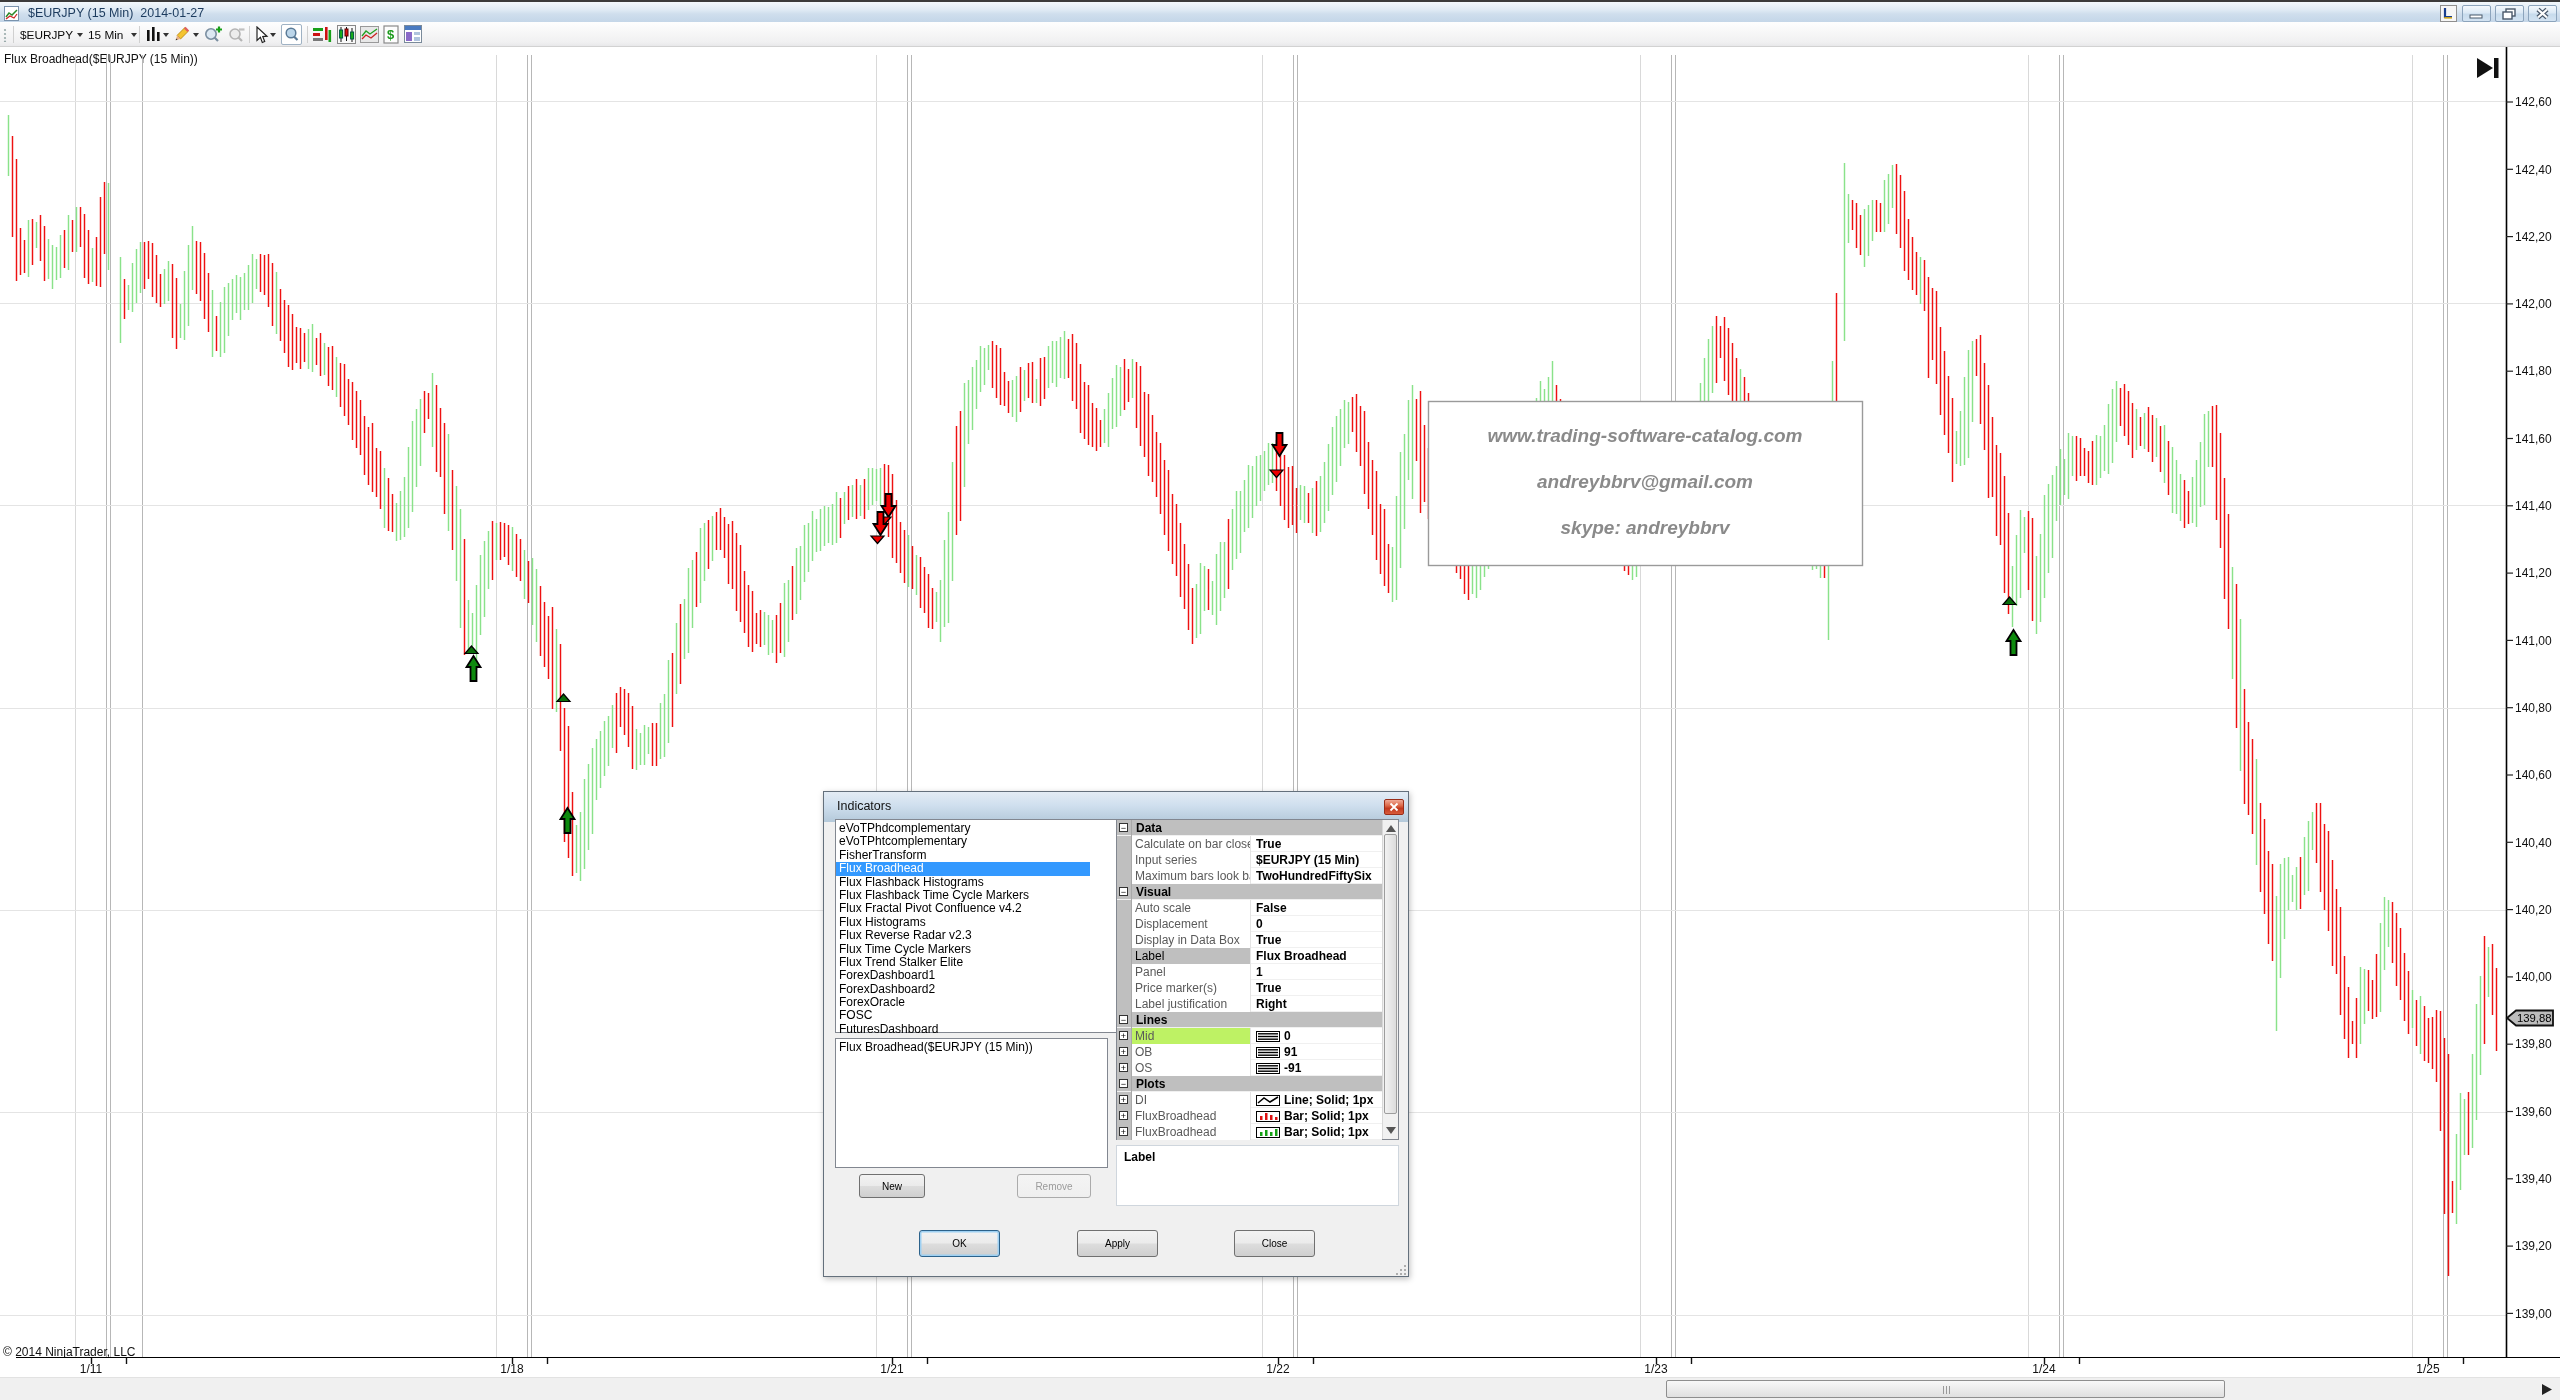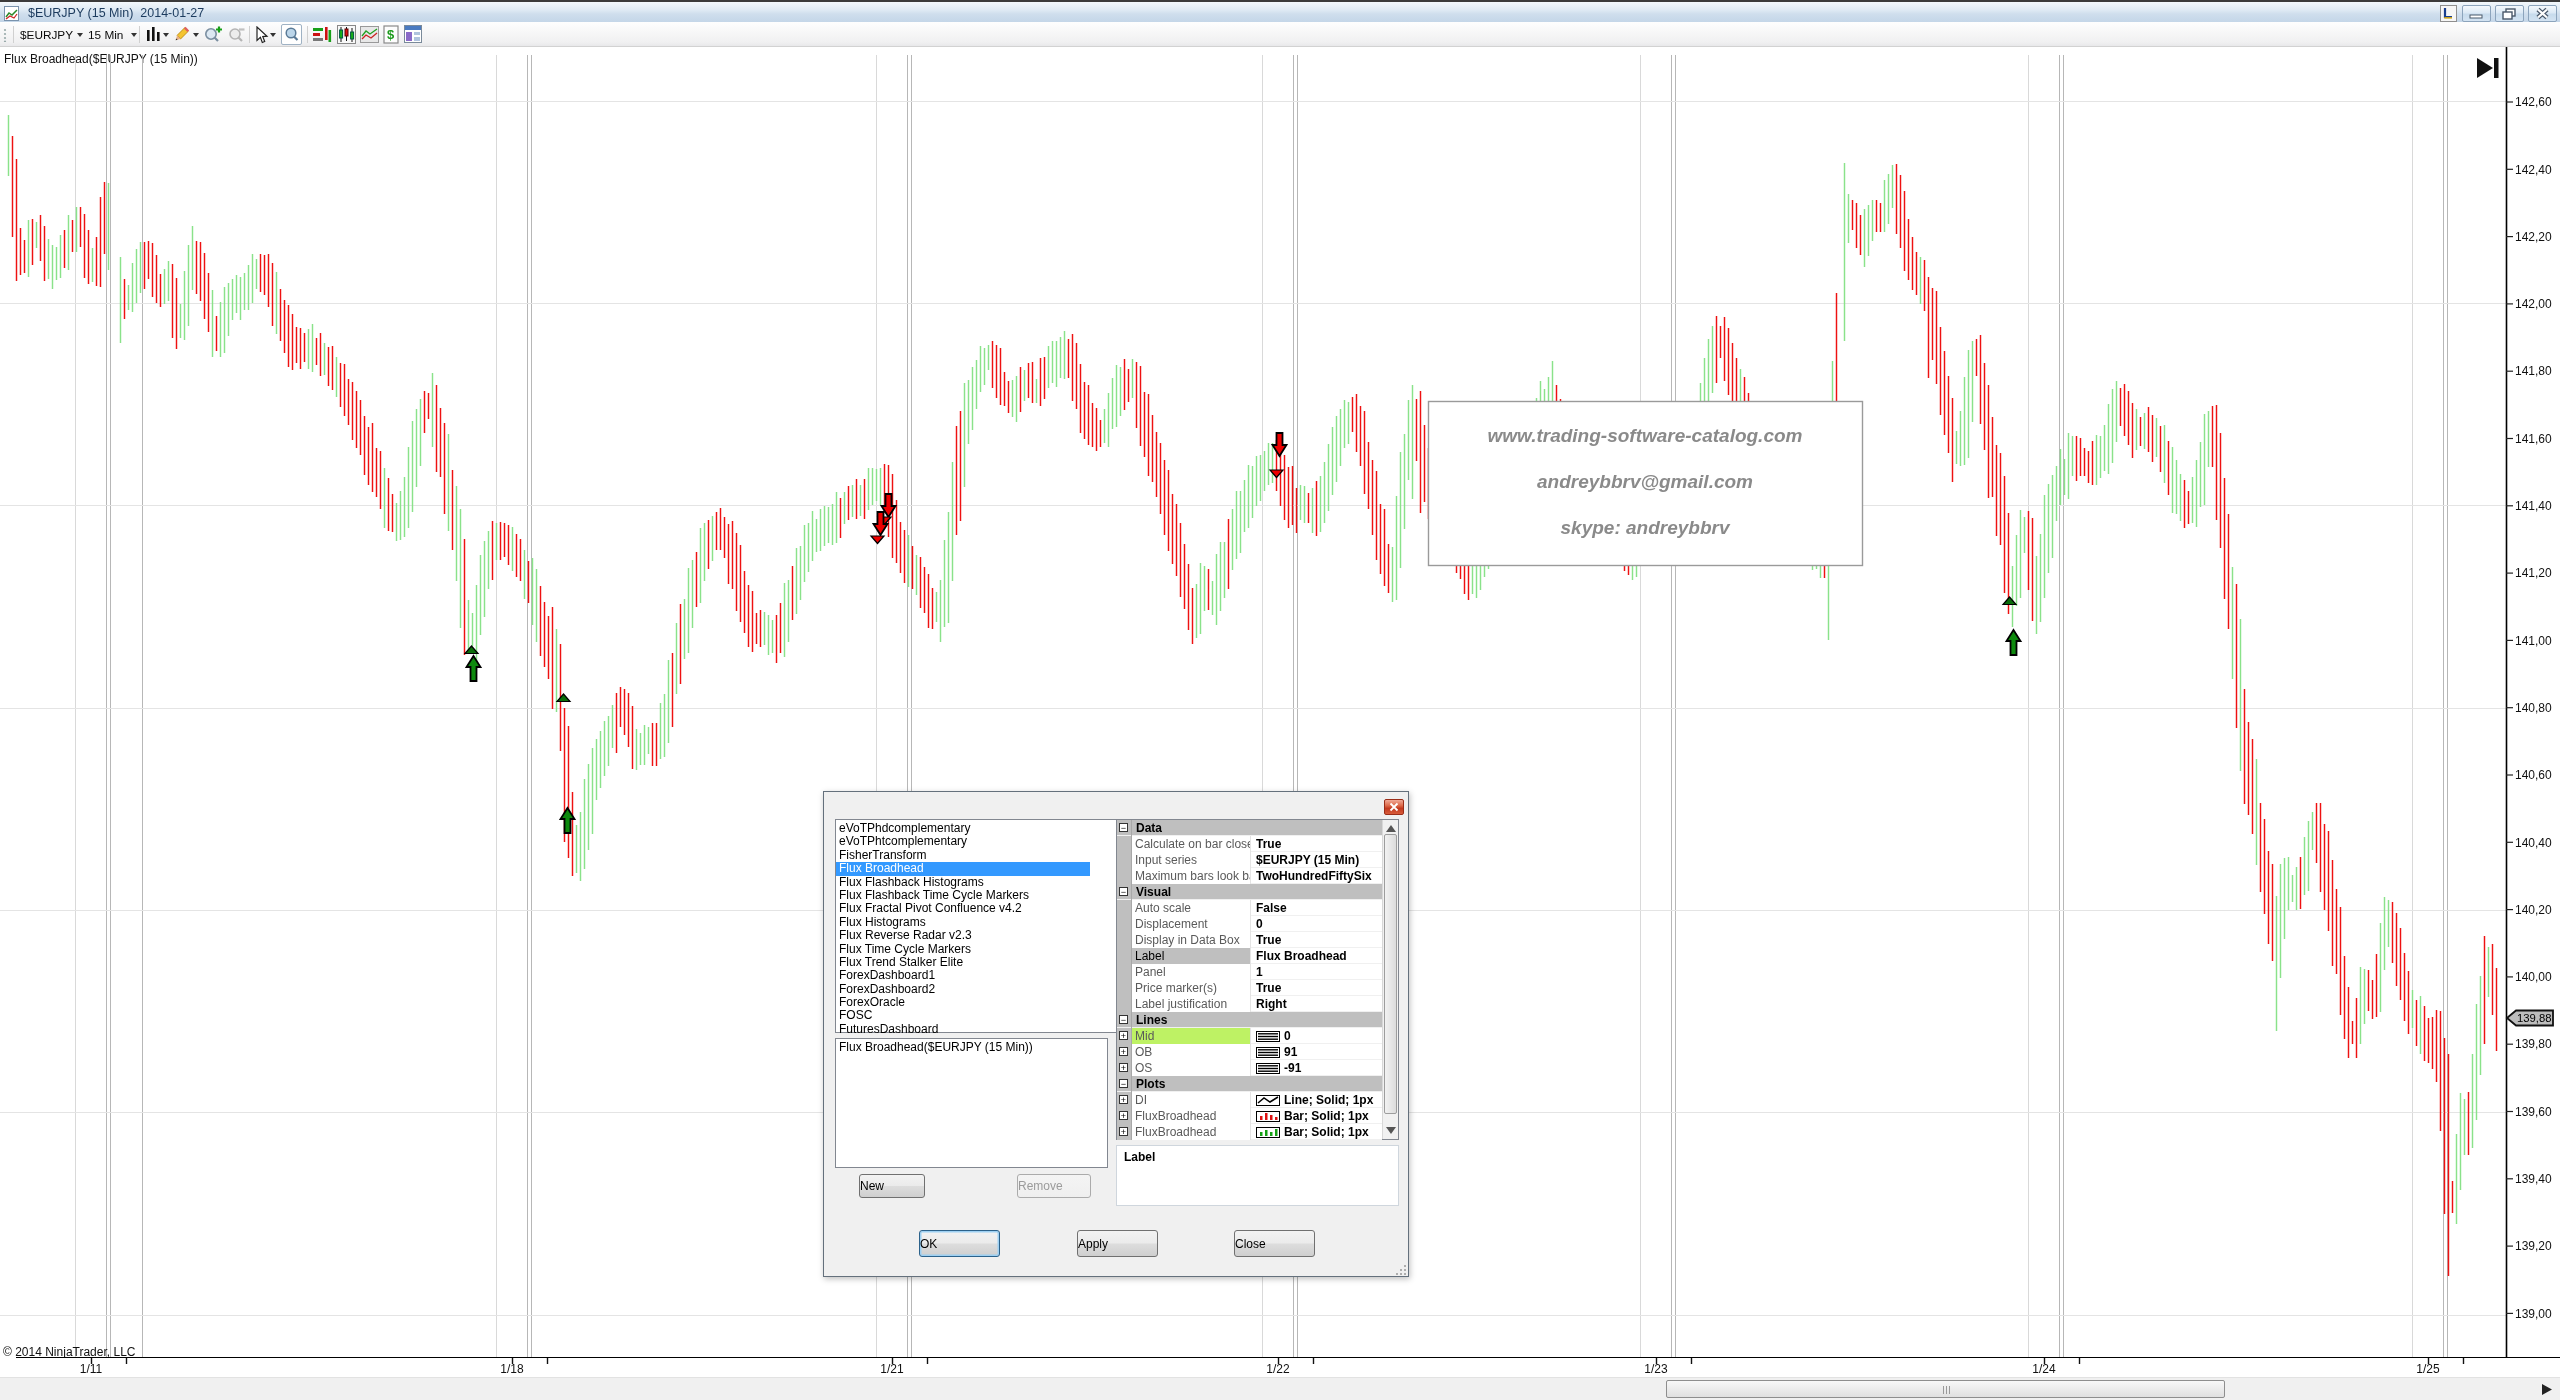--- a/index.html
+++ b/index.html
@@ -33,21 +33,21 @@
  border:1px solid #64707c;background:#f0f0f0;
  box-shadow:1px 2px 6px rgba(0,0,0,0.25);}
 #dlgtitle{position:absolute;left:0;top:0;width:584px;height:30px;
  background:linear-gradient(#e3ecf5,#cfdfee 45%,#b4c9da 100%);}
 #dlgtitle span{position:absolute;left:13px;top:7px;font-size:12.5px;color:#111;}
 .lbox{position:absolute;background:#fff;border:1px solid #828790;padding-top:2px;}
 .litem{height:13.4px;line-height:13.5px;font-size:12px;color:#000;padding-left:3px;white-space:nowrap;overflow:hidden;}
 .lsel{background:#3399ff;color:#fff;}
 .vsb{position:absolute;background:#f0f0f0;}
 .sbthumb{position:absolute;background:linear-gradient(90deg,#f2f2f2,#dcdcdc);border:1px solid #9d9d9d;border-radius:2px;}
-.btn{position:absolute;font-size:12px;color:#000;
+.btn{position:absolute;font-size:10px;color:#000;text-align:center;
  background:linear-gradient(#f2f2f2 0%,#ebebeb 49%,#dddddd 51%,#cfcfcf 100%);
  border:1px solid #707070;border-radius:3px;}
 .btn.dis{color:#9b9b9b;background:linear-gradient(#f4f4f4,#efefef);border-color:#ababab;}
 .btn.foc{border-color:#2c628b;box-shadow:inset 0 0 0 1.5px #9ed0f2;}
 #pgrid{position:absolute;left:292px;top:27px;width:283px;height:321px;border:1px solid #828790;background:#fff;}
 .pgrow{position:absolute;left:0;width:265px;height:16px;font-size:12px;line-height:16px;border-bottom:1px solid #f0f0f0;}
 .pgcat{background:#bfbfbf;font-weight:bold;color:#000;}
 .pgname{position:absolute;left:15px;width:119px;height:16px;color:#5a5a5a;padding-left:3px;
  border-right:1px solid #e4e4e4;white-space:nowrap;overflow:hidden;}
 .pgval{position:absolute;left:135px;width:130px;height:16px;color:#000;font-weight:bold;padding-left:4px;white-space:nowrap;overflow:hidden;}
@@ -259,20 +259,23 @@
     </svg>
  <div id="hthumb">
       <div id="hgrip"></div>
     </div>
  <svg style="position:absolute;left:2541px;top:5px" width="12" height="13">
       <path d="M1 1 L11 6.5 L1 12 Z" fill="#222"></path>
     </svg>
 </div>
 
 <div id="dialog">
+ <div id="dlgtitle">
+      <span>Indicators</span>
+    </div>
  <div style="position:absolute;left:560px;top:7px;width:20px;height:16px;border-radius:2px;border:1px solid #9a2d18;background:linear-gradient(#f0a996,#dd6a4a 40%,#c23a20 60%,#d85b3a);text-align:center;">
    <svg width="18" height="14">
         <path d="M5.5 3.5 L12.5 10.5 M12.5 3.5 L5.5 10.5" stroke="#fff" stroke-width="1.8"></path>
       </svg></div>
 
  <div class="lbox" style="left:11px;top:27px;width:321px;height:214px;">
   <div class="litem" style="width:254px">eVoTPhdcomplementary</div>
   <div class="litem" style="width:254px">eVoTPhtcomplementary</div>
   <div class="litem" style="width:254px">FisherTransform</div>
   <div class="litem lsel" style="width:254px">Flux Broadhead</div>

